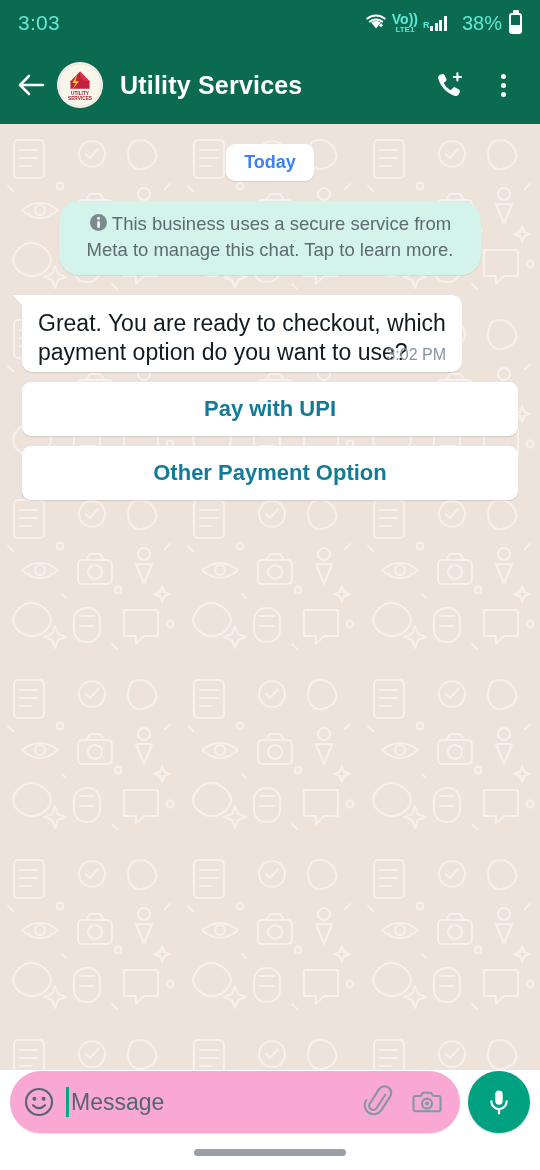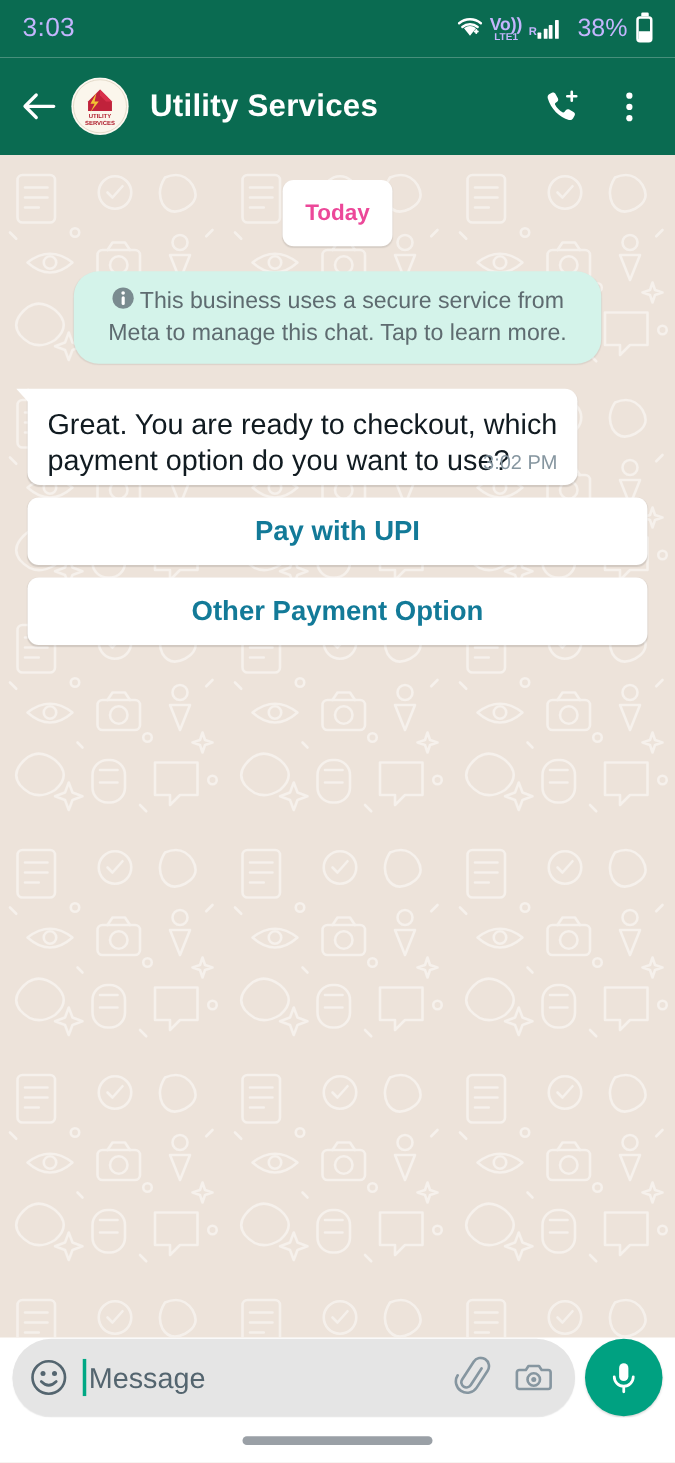--- a/index.html
+++ b/index.html
@@ -8,21 +8,21 @@
     font-family: "Liberation Sans", sans-serif;
     background:#FFFFFF;
     overflow:hidden;
     position:relative;
   }
 
   
   .statusbar{
     height:46px; background:#0A6B51; width:100%;
     display:flex; align-items:center; justify-content:space-between;
-    padding:0 18px; color:#c4b5fd;
+    padding:0 18px; color:#5eead4;
   }
   .status-time{ font-size:21px; letter-spacing:.3px; }
   .status-right{ display:flex; align-items:center; gap:5px; }
   .ico-wifi{ display:block; }
   .volte-stack{
     display:flex; flex-direction:column; align-items:center; justify-content:center;
     line-height:1; margin-left:-1px;
   }
   .volte-top{ font-size:14px; font-weight:bold; }
   .volte-bot{ font-size:8px; font-weight:bold; }
@@ -73,22 +73,22 @@
     background-color:#EDE3DA;
     overflow:hidden;
   }
   .doodle{
     position:absolute; inset:0; opacity:.55; pointer-events:none;
   }
   .chat-inner{ position:relative; padding:12px 0 0 0; }
 
   .day-chip-row{ display:flex; justify-content:center; margin-top:8px; }
   .day-chip{
-    background:#FFFFFF; color:#ec4899; font-size:18px; font-weight:bold;
-    padding:16px 18px; border-radius:9px;
+    background:#FFFFFF; color:#3b82f6; font-size:18px; font-weight:bold;
+    padding:8px 18px; border-radius:9px;
     box-shadow:0 1px 1px rgba(0,0,0,.10);
   }
 
   .notice{
     margin:20px auto 0; width:422px;
     background:#D4F3EA; border-radius:20px;
     padding:11px 14px 12px;
     box-shadow:0 1px 1px rgba(0,0,0,.08);
     color:#5E6B70; font-size:18.5px; line-height:1.32; text-align:center;
   }
@@ -119,21 +119,21 @@
   }
   .reply-btn span{ color:#137A98; font-size:22px; font-weight:bold; }
 
   
   .inputbar{
     position:absolute; left:0; right:0; bottom:36px; height:64px;
     display:flex; align-items:center; padding:0 10px; gap:8px;
     background:transparent;
   }
   .input-pill{
-    flex:1; height:62px; background:#e5e5e5; border-radius:32px;
+    flex:1; height:62px; background:#f9a8d4; border-radius:32px;
     display:flex; align-items:center; padding:0 14px 0 12px; gap:10px;
     box-shadow:0 1px 1px rgba(0,0,0,.10);
   }
   .emoji-btn{ width:34px; height:34px; flex:none; display:flex; align-items:center; justify-content:center; }
   .msg-input-wrap{ flex:1; display:flex; align-items:center; gap:0; overflow:hidden; }
   .caret{ width:3px; height:30px; background:#00A884; flex:none; }
   .msg-placeholder{ color:#54656F; font-size:23px; padding-left:2px; white-space:nowrap; }
   .clip-btn, .cam-btn{ width:38px; height:38px; flex:none; display:flex; align-items:center; justify-content:center; }
   .mic-btn{
     width:62px; height:62px; border-radius:50%; background:#00A181; flex:none;

